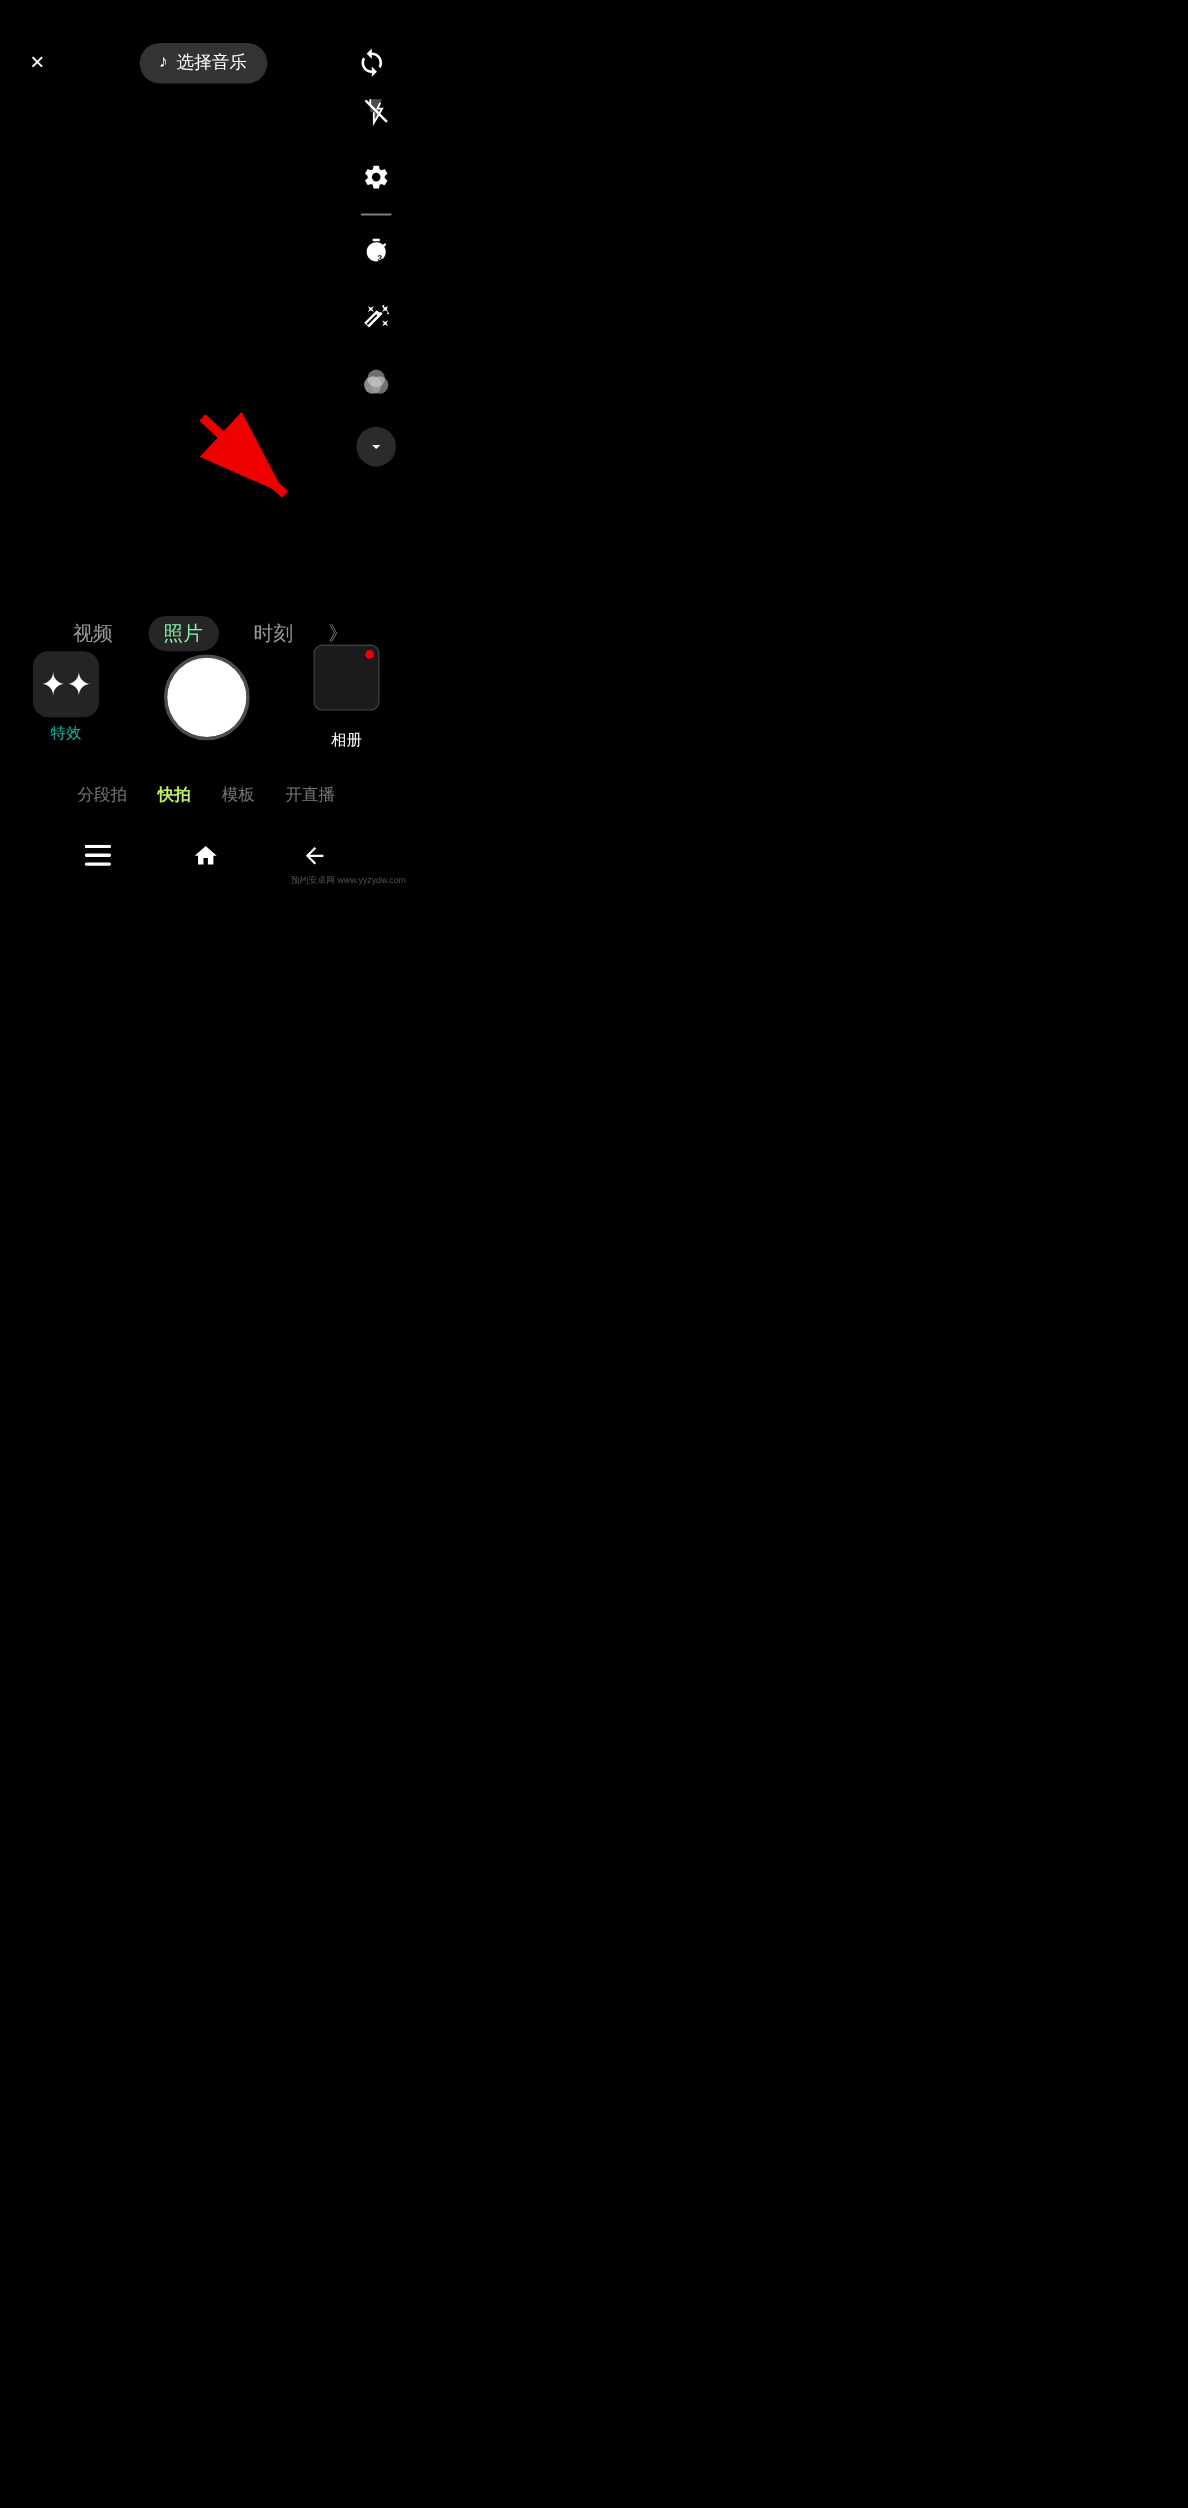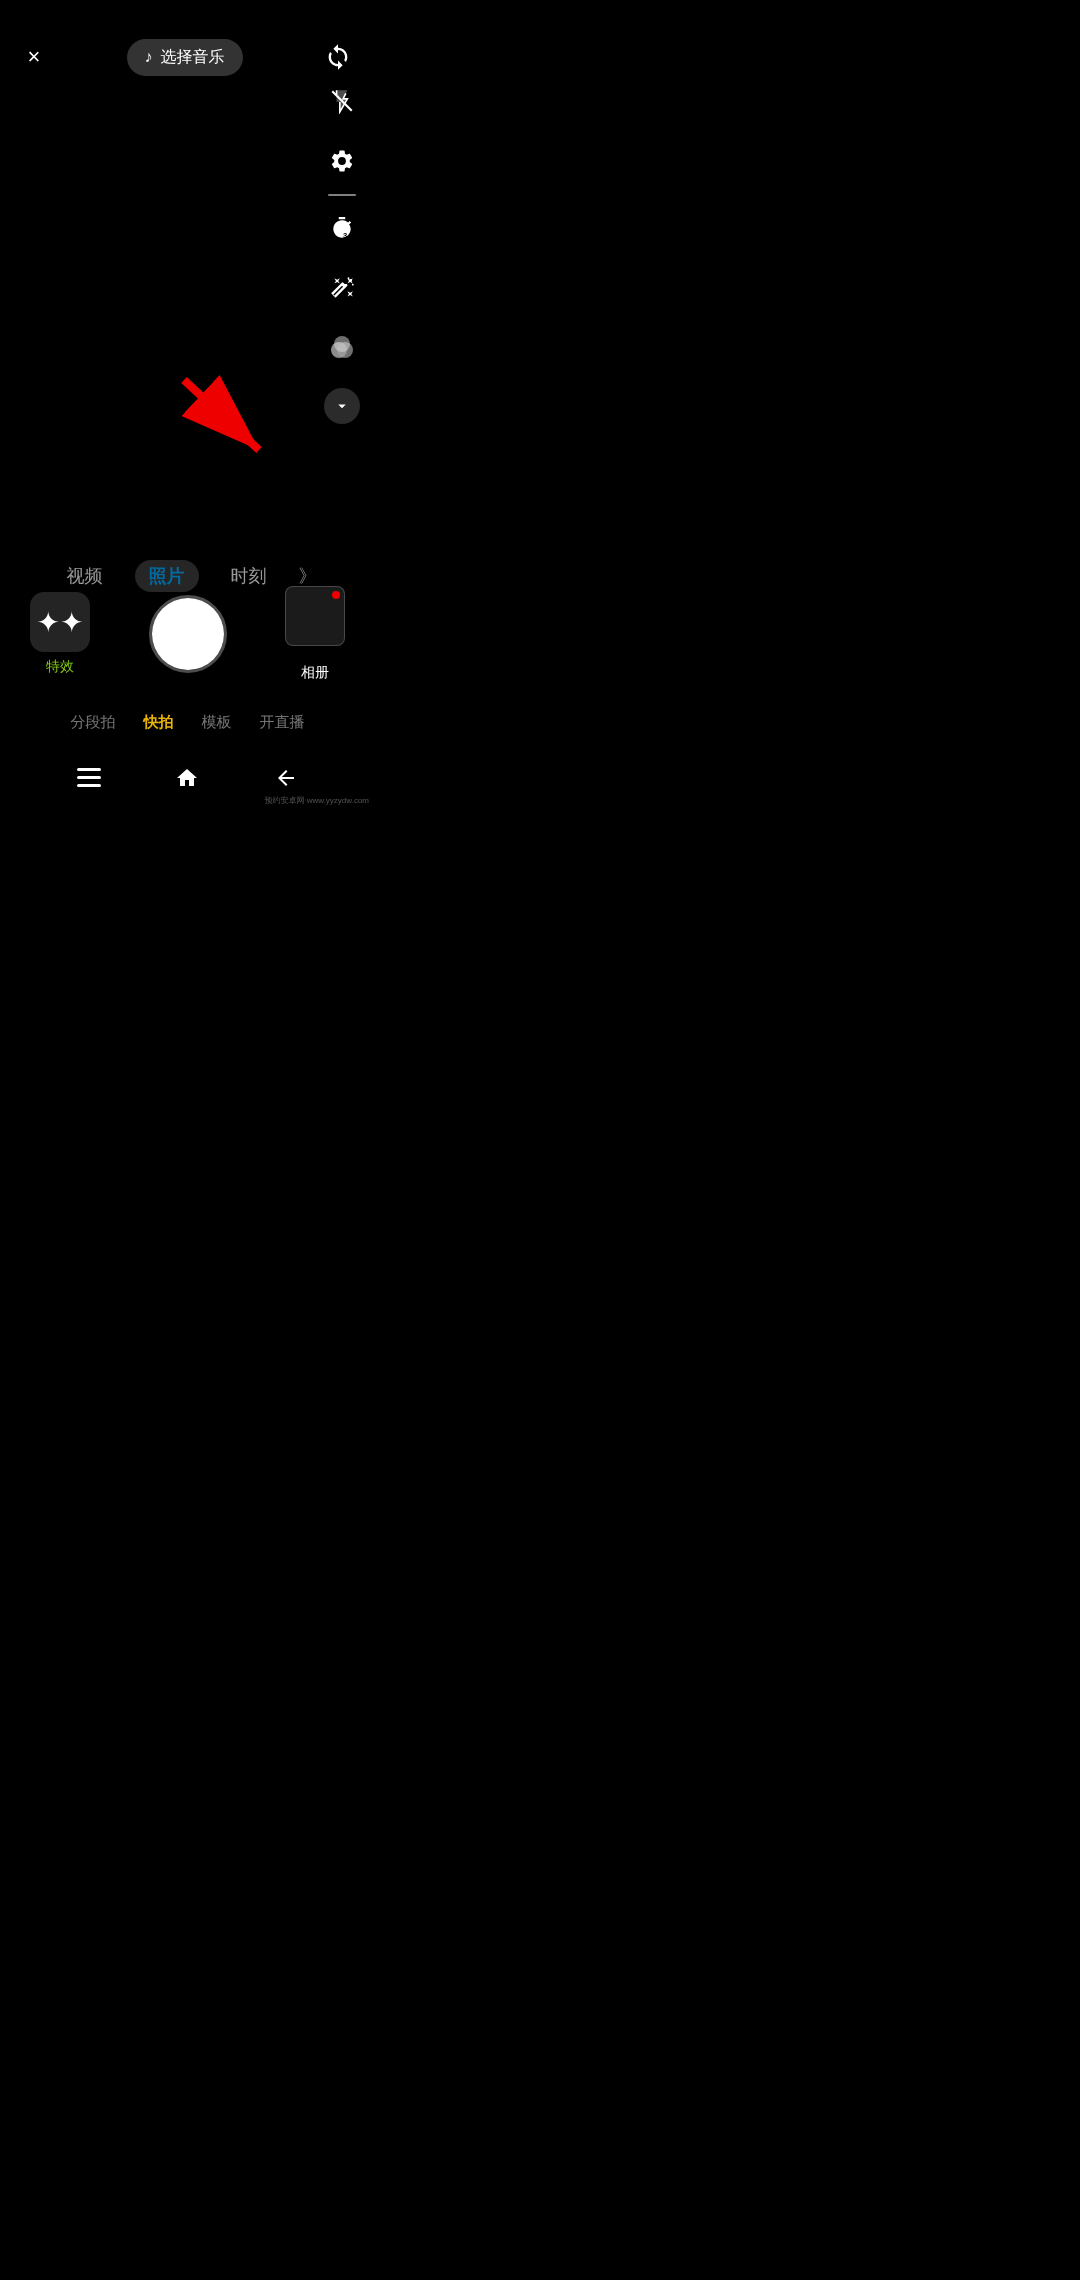--- a/index.html
+++ b/index.html
@@ -139,25 +139,24 @@
       gap: 24px;
       z-index: 10;
     }
     .mode-item {
       font-size: 18px;
       color: rgba(255,255,255,0.6);
       cursor: pointer;
       padding: 4px 8px;
     }
     .mode-item.active {
-      color: #0369a1;
+      color: #86efac;
       background: rgba(255,255,255,0.15);
       border-radius: 16px;
       padding: 4px 14px;
-      font-weight: bold;
     }
     .mode-more {
       font-size: 18px;
       color: rgba(255,255,255,0.5);
       cursor: pointer;
     }
 
     
     .bottom-controls {
       position: absolute;
@@ -182,21 +181,21 @@
       height: 60px;
       background: rgba(40,40,40,0.9);
       border-radius: 14px;
       display: flex;
       align-items: center;
       justify-content: center;
       font-size: 28px;
     }
     .effects-label {
       font-size: 14px;
-      color: #84cc16;
+      color: #14b8a6;
     }
 
     
     .shutter-btn {
       width: 72px;
       height: 72px;
       border-radius: 50%;
       background: #fff;
       border: 4px solid rgba(255,255,255,0.7);
       outline: 3px solid rgba(255,255,255,0.3);
@@ -254,21 +253,21 @@
       gap: 28px;
       z-index: 10;
     }
     .sub-mode {
       font-size: 15px;
       color: rgba(255,255,255,0.45);
       cursor: pointer;
       margin-top: 12px;
     }
     .sub-mode.active {
-      color: #eab308;
+      color: #bef264;
       font-weight: 600;
       text-align: right;
     }
 
     
     .nav-bar {
       position: absolute;
       bottom: 12px;
       left: 0;
       right: 0;

